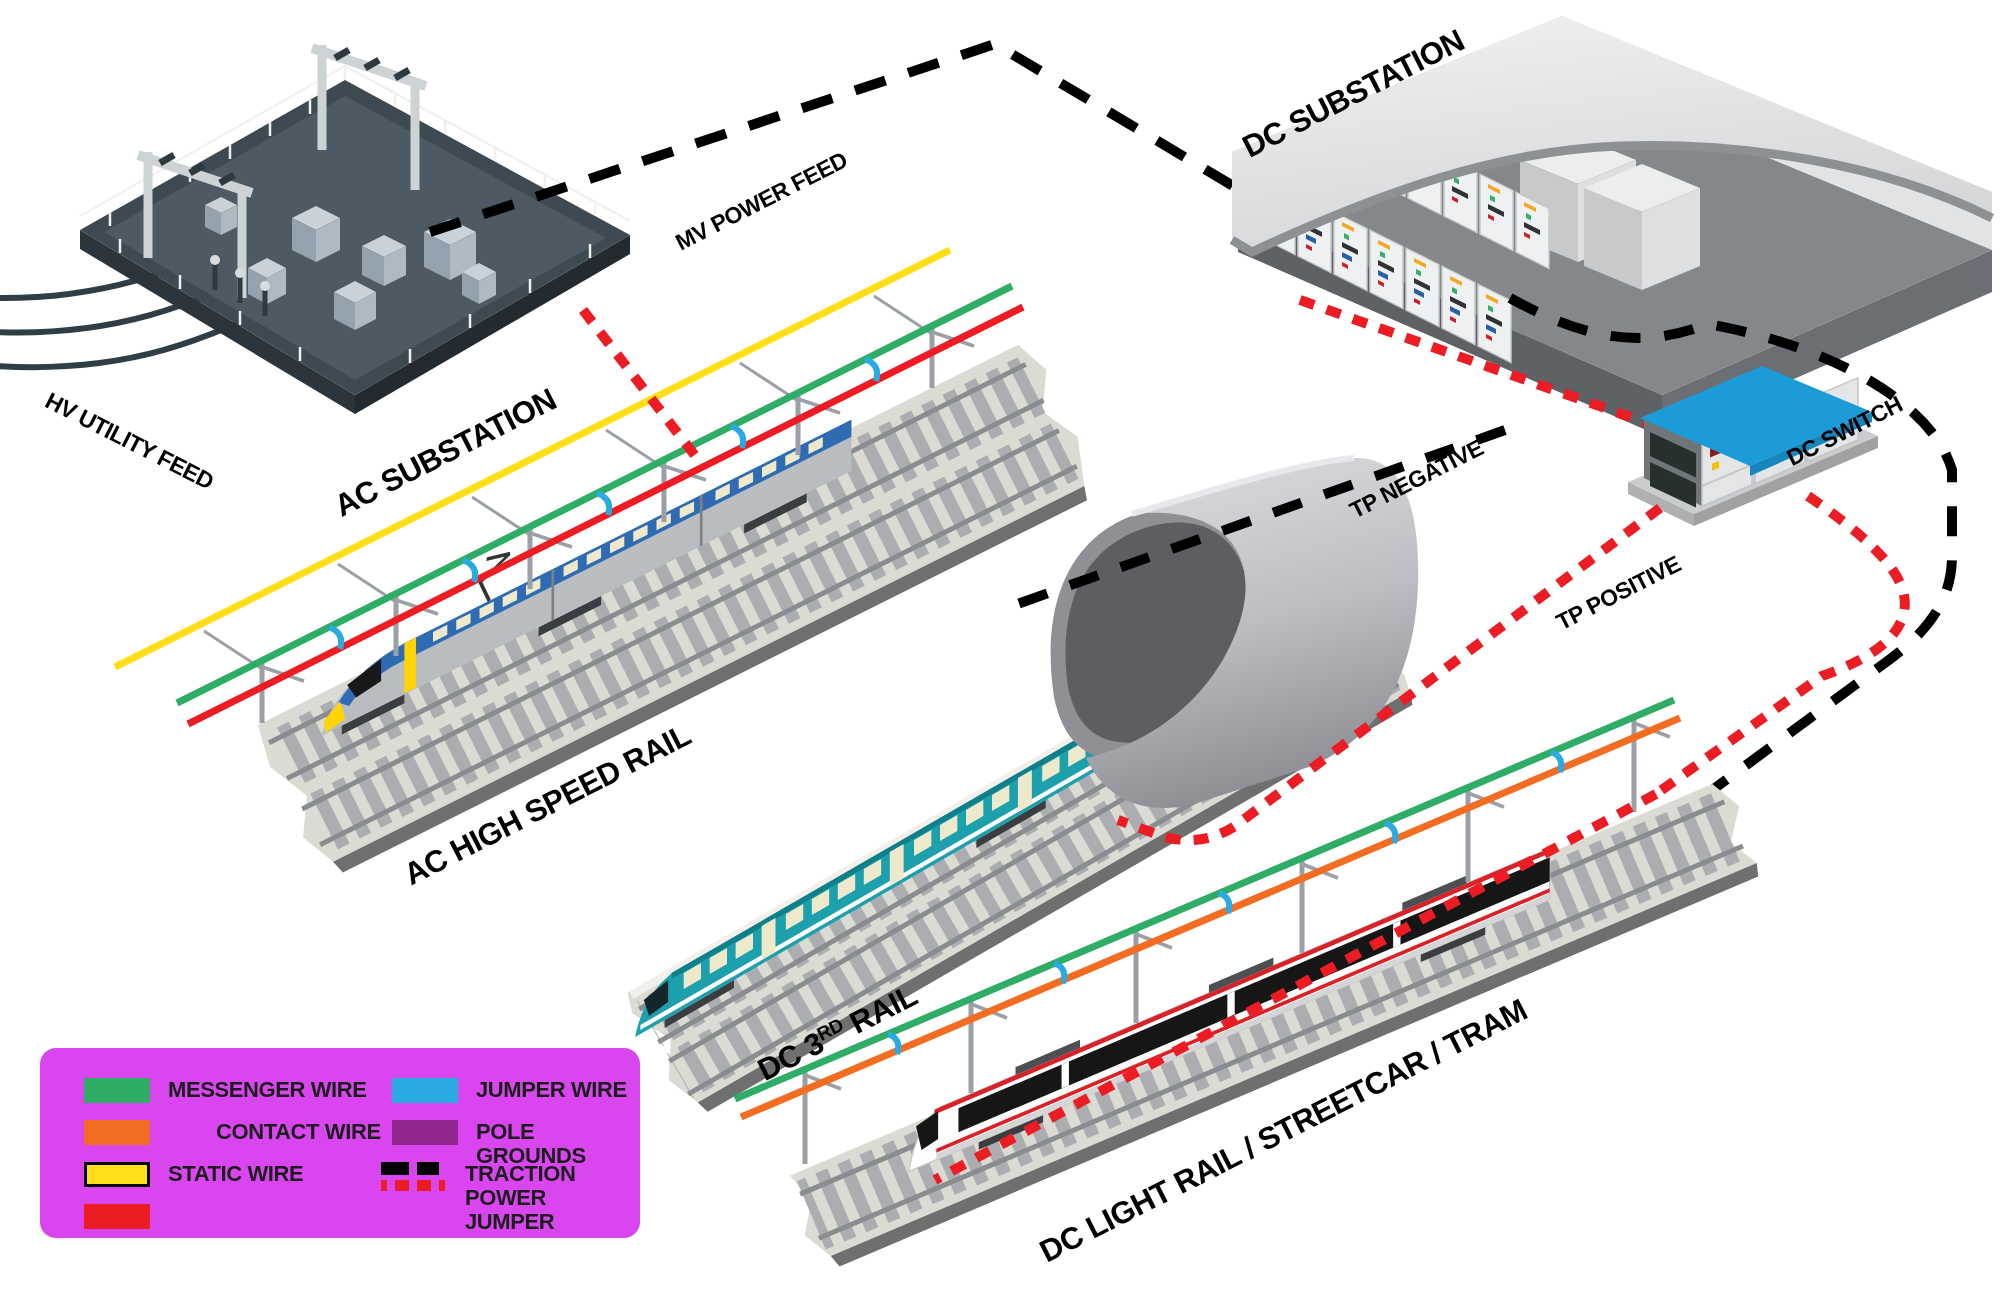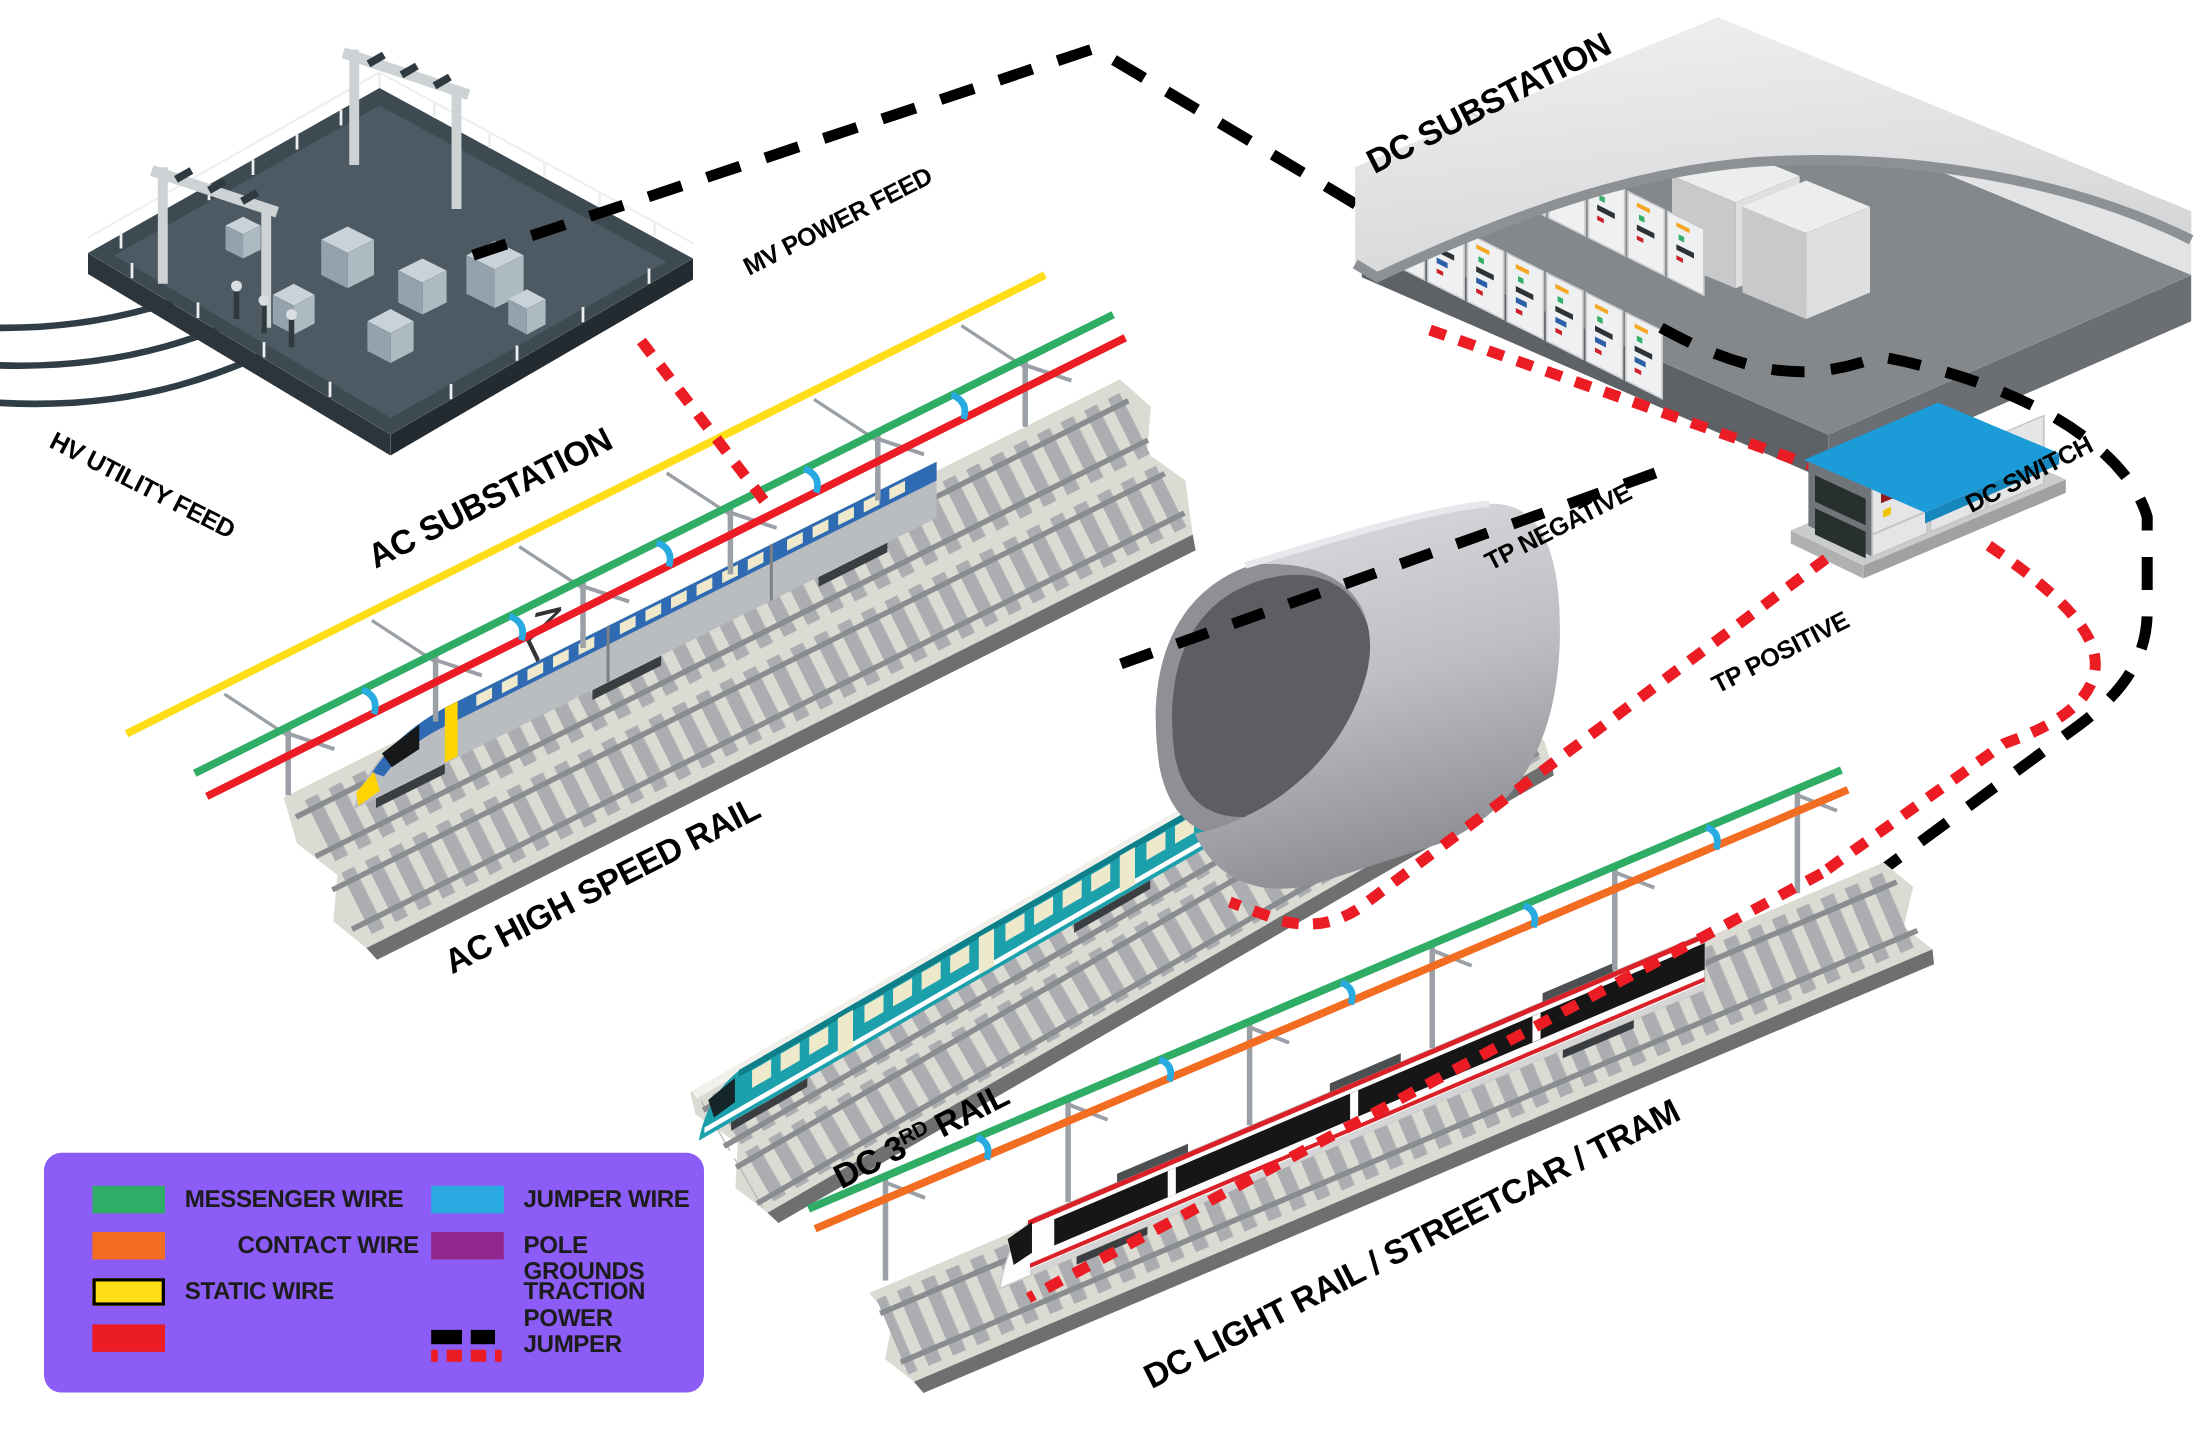--- a/index.html
+++ b/index.html
@@ -3,22 +3,22 @@
 <meta charset="utf-8">
 <style>
   html,body{margin:0;padding:0;background:#ffffff;}
   #stage{position:relative;width:2000px;height:1302px;overflow:hidden;background:#fff;
          font-family:"Liberation Sans",sans-serif;}
   #scene{position:absolute;left:0;top:0;}
   text{font-family:"Liberation Sans",sans-serif;font-weight:bold;fill:#000;letter-spacing:-0.5px;}
   .lbl-big{font-size:31px;}
   .lbl-mid{font-size:23px;}
   
-  #legend{position:absolute;left:40px;top:1048px;width:600px;height:218px;
-          background:#8b5cf6;border-radius:16px;}
+  #legend{position:absolute;left:40px;top:1048px;width:600px;height:190px;
+          background:#d946ef;border-radius:16px;}
   .lg-item{position:absolute;display:flex;align-items:flex-start;}
   .lg-label{font-weight:bold;font-size:22px;color:#1c1c1c;line-height:24px;letter-spacing:-0.4px;}
   .sw{width:66px;height:25px;margin-right:18px;flex:none;margin-top:0px;}
   .sw-green{background:#2FAC66;}
   .sw-orange{background:#F26C21;}
   .sw-yellow{background:#FFDE17;border:3px solid #000;width:60px;height:19px;}
   .sw-red{background:#EC1C24;}
   .sw-blue{background:#29ABE2;}
   .sw-purple{background:#92278F;}
   .sw-cable{display:flex;flex-direction:column;gap:5px;background:none;}
@@ -472,21 +472,21 @@
       
     </div>
   </div>
   <div class="lg-item" style="left:352px;top:72px;">
     <div class="sw sw-purple"></div>
     <div class="lg-label">
       <span>POLE GROUNDS</span>
       
     </div>
   </div>
-  <div class="lg-item" style="left:352px;top:114px;align-items:flex-end;">
+  <div class="lg-item" style="left:341px;top:114px;">
     <div class="sw sw-cable">
       <div class="cable-row">
         <div class="dash-black" style="width:28px;"></div>
         <div class="dash-black" style="width:22px;"></div>
       </div>
       <div class="cable-row">
         <div class="dash-red" style="width:6px;"></div>
         <div class="dash-red" style="width:14px;"></div>
         <div class="dash-red" style="width:14px;"></div>
         <div class="dash-red" style="width:6px;"></div>

